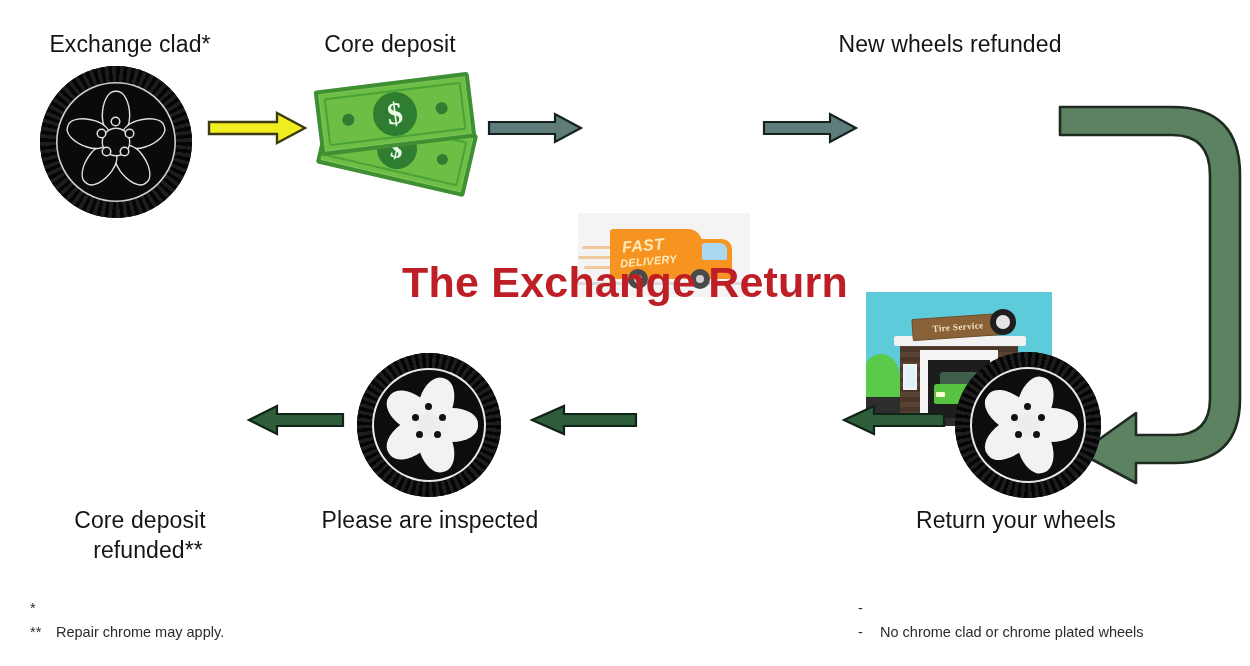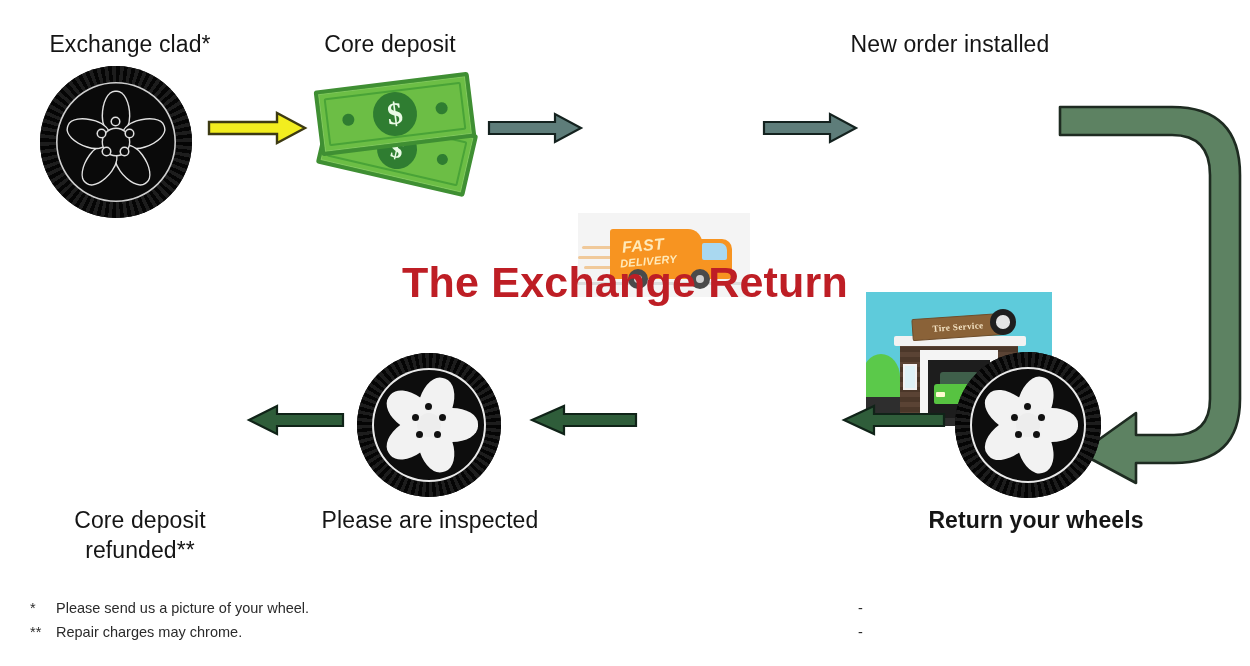--- a/index.html
+++ b/index.html
@@ -198,21 +198,21 @@
 </style>
 </head>
 <body>
 
 <div class="stage">
 
   <div class="label" style="left:10px; top:29px; width:240px;">Exchange clad*</div>
 
   <div class="label" style="left:290px; top:29px; width:200px;">Core deposit</div>
 
-  <div class="label" style="left:805px; top:29px; width:290px;">New order installed</div>
+  <div class="label" style="left:805px; top:29px; width:290px;">New wheels refunded</div>
 
   <div class="node" style="left:40px; top:66px;">
     <div class="wheel dark" style="width:152px;height:152px;">
       <div class="tread"></div>
       <div class="rim" style="left:16px;top:16px;right:16px;bottom:16px;"></div>
       <div class="spoke" style="transform:rotate(0deg);">
           <i style="width:26px;height:40px;transform:translate(-13px,-50px);"></i>
         </div>
       <div class="spoke" style="transform:rotate(72deg);">
           <i style="width:26px;height:40px;transform:translate(-13px,-50px);"></i>
@@ -348,21 +348,21 @@
           <i style="width:34px;height:44px;transform:translate(-17px,-50px);"></i>
         </div>
       <div class="hub" style="left:61px;top:61px;width:24px;height:24px;"></div>
       <div class="lug" style="left:69px;top:51px;width:7px;height:7px;"></div>
       <div class="lug" style="left:83px;top:62px;width:7px;height:7px;"></div>
       <div class="lug" style="left:78px;top:79px;width:7px;height:7px;"></div>
       <div class="lug" style="left:60px;top:79px;width:7px;height:7px;"></div>
       <div class="lug" style="left:56px;top:62px;width:7px;height:7px;"></div>
     </div>
   </div>
-  <div class="label" style="left:908px; top:505px; width:256px;font-weight:bold;">Return your wheels</div>
+  <div class="label" style="left:888px; top:505px; width:256px;">Return your wheels</div>
 
   <div class="arrow" style="left:840px; top:404px; width:106px; height:32px;">
     <svg viewBox="0 0 106 32" preserveAspectRatio="none">
       <polygon points="104,10 34,10 34,2 4,16 34,30 34,22 104,22" fill="#2F5D3A" stroke="#102318" stroke-width="2.2" stroke-linejoin="miter"></polygon>
     </svg>
   </div>
 
   <div class="arrow" style="left:528px; top:404px; width:110px; height:32px;">
     <svg viewBox="0 0 110 32" preserveAspectRatio="none">
       <polygon points="108,10 36,10 36,2 4,16 36,30 36,22 108,22" fill="#2F5D3A" stroke="#102318" stroke-width="2.2" stroke-linejoin="miter"></polygon>
@@ -398,35 +398,35 @@
   </div>
   <div class="label" style="left:300px; top:505px; width:260px;">Please are inspected</div>
 
   <div class="arrow" style="left:245px; top:404px; width:100px; height:32px;">
     <svg viewBox="0 0 100 32" preserveAspectRatio="none">
       <polygon points="98,10 32,10 32,2 4,16 32,30 32,22 98,22" fill="#2F5D3A" stroke="#102318" stroke-width="2.2" stroke-linejoin="miter"></polygon>
     </svg>
   </div>
 
   <div class="label wrap" style="left:20px; top:505px; width:240px;">Core deposit</div>
-  <div class="label wrap" style="left:20px; top:535px; width:240px;">refunded**</div>
+  <div class="label wrap" style="left:28px; top:535px; width:240px;">refunded**</div>
 
   <div class="foot foot-left" style="left:30px; top:596px; width:420px;">
     <div class="row">
       <span class="mark">*</span>
-      <span>Please send us a picture of your wheel.</span>
     </div>
     <div class="row">
       <span class="mark">**</span>
-      <span>Repair charges may chrome.</span>
+      <span>Repair chrome may apply.</span>
     </div>
   </div>
 
   <div class="foot foot-right" style="left:858px; top:596px; width:390px;">
     <div class="row">
       <span class="mark">-</span>
     </div>
     <div class="row">
       <span class="mark">-</span>
+      <span>No chrome clad or chrome plated wheels</span>
     </div>
   </div>
 
 </div>
 
 </body></html>

